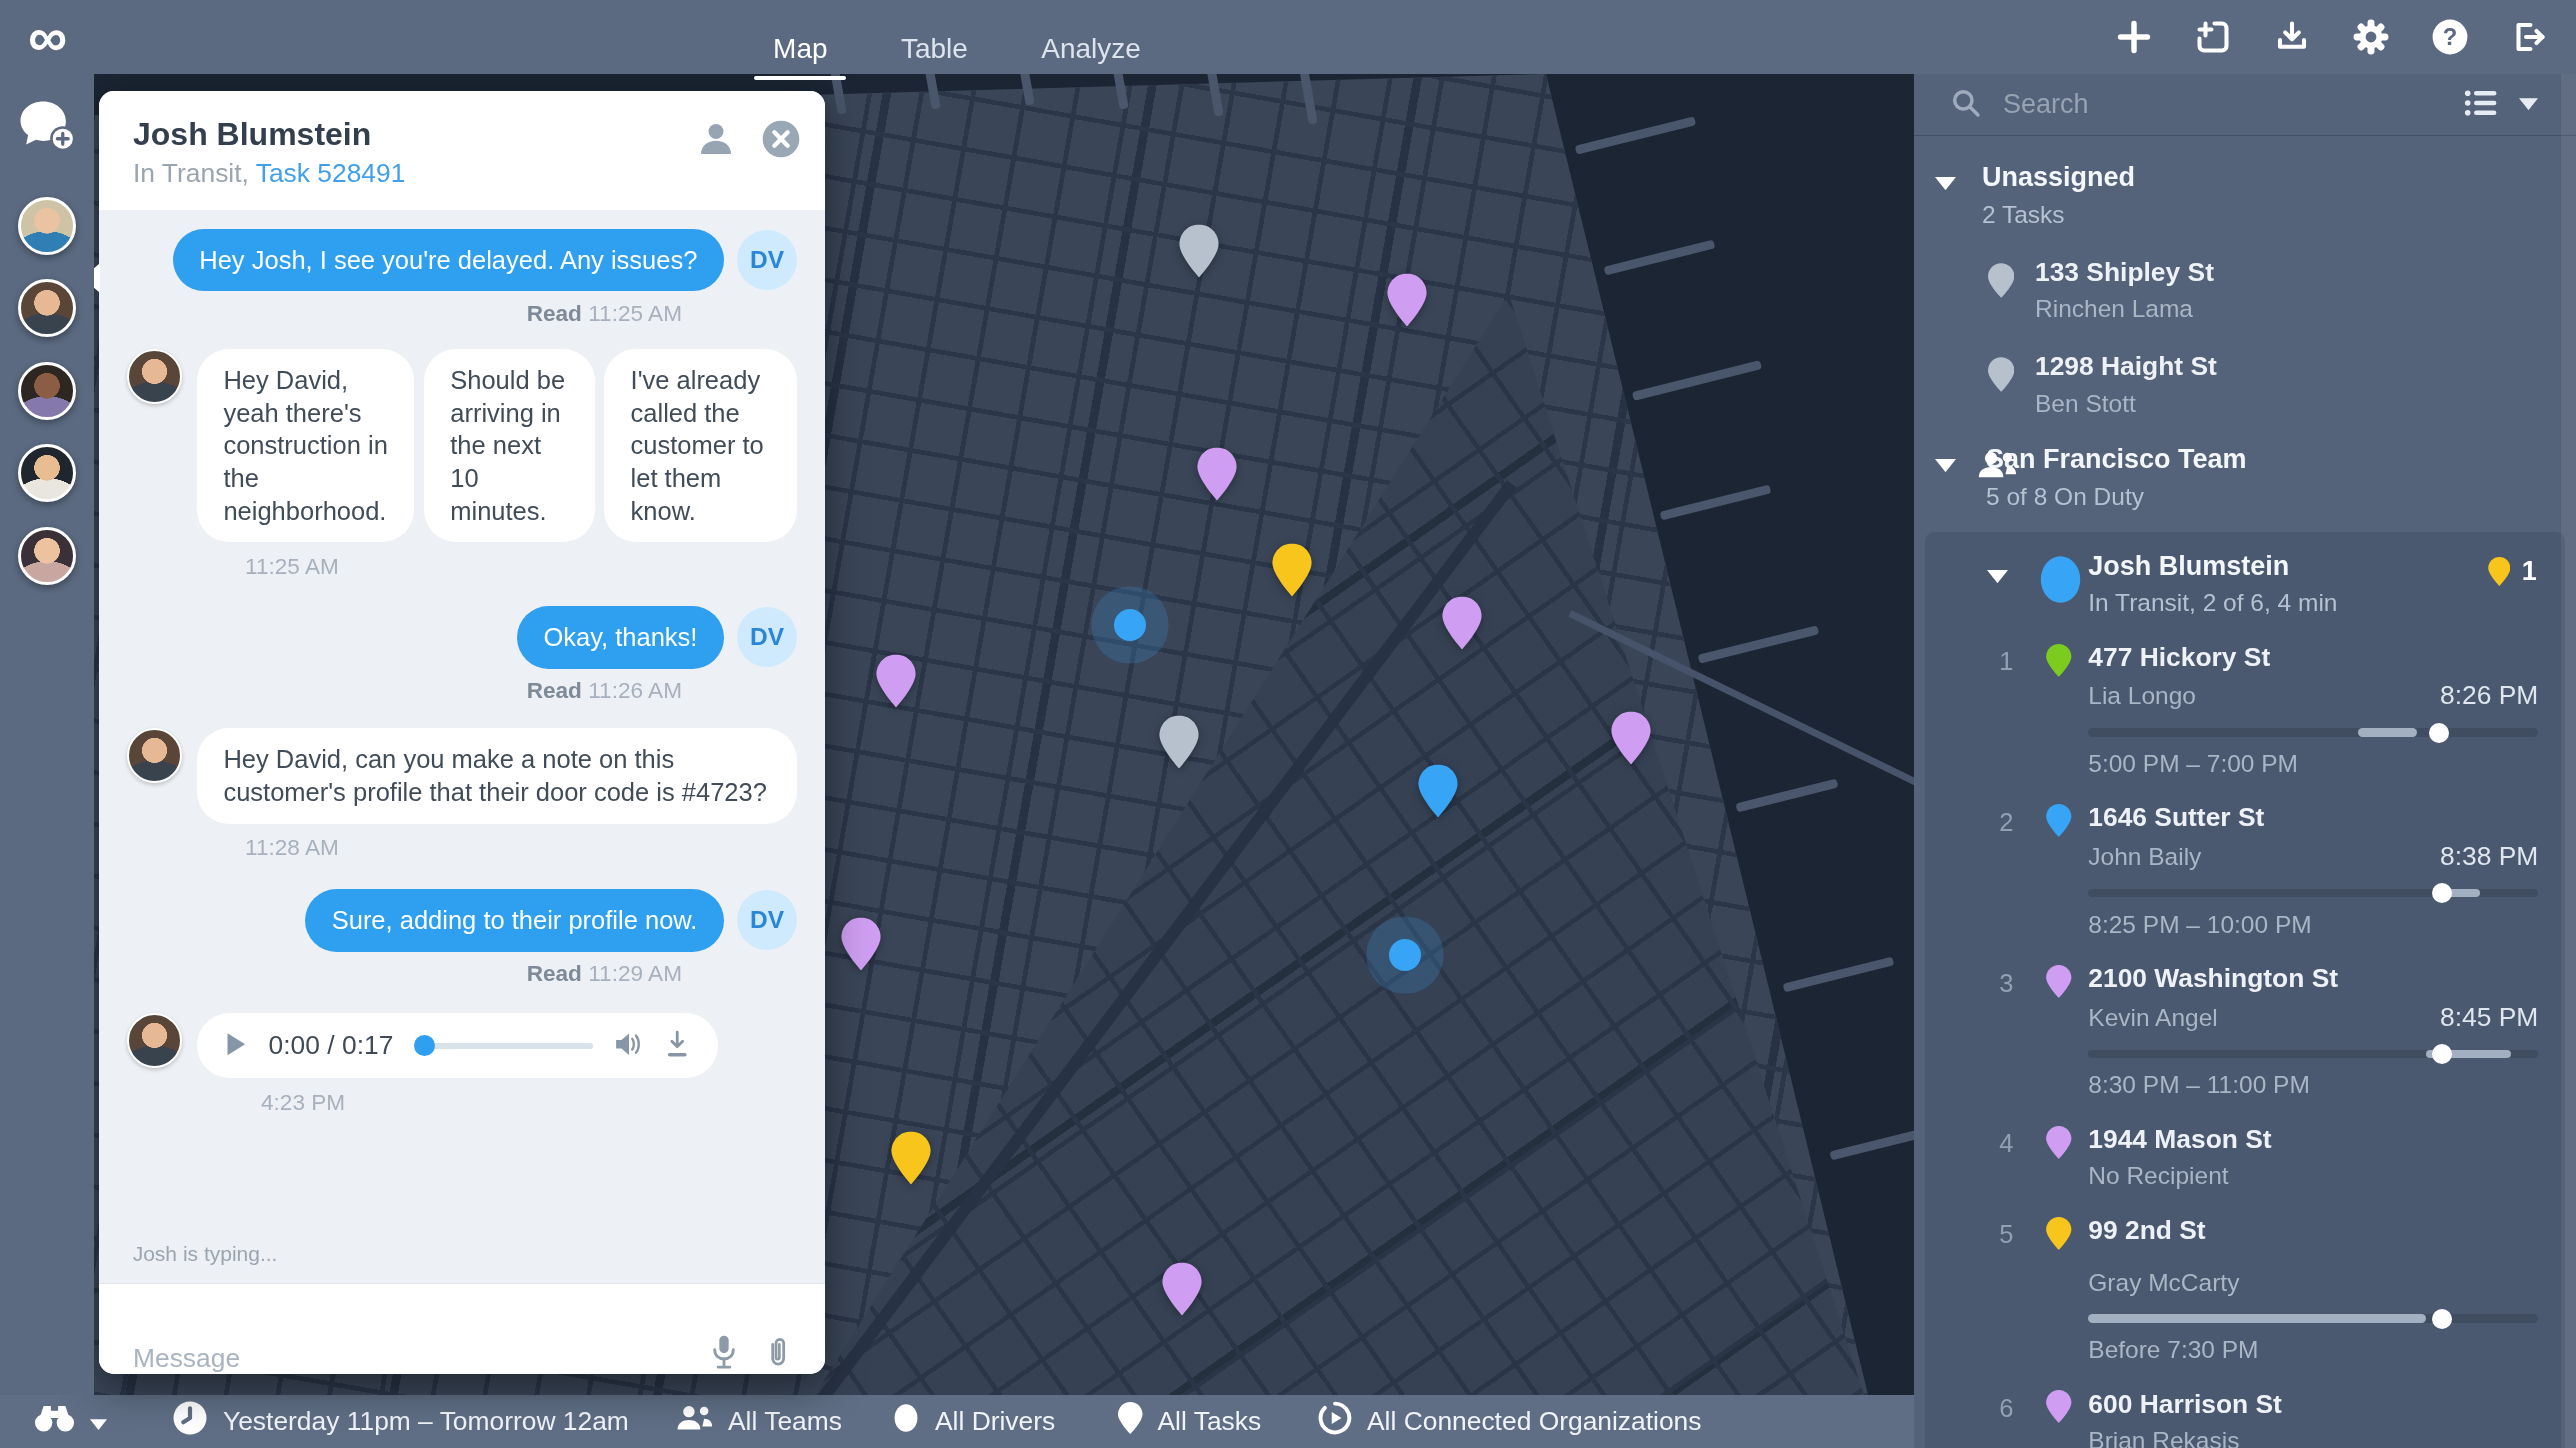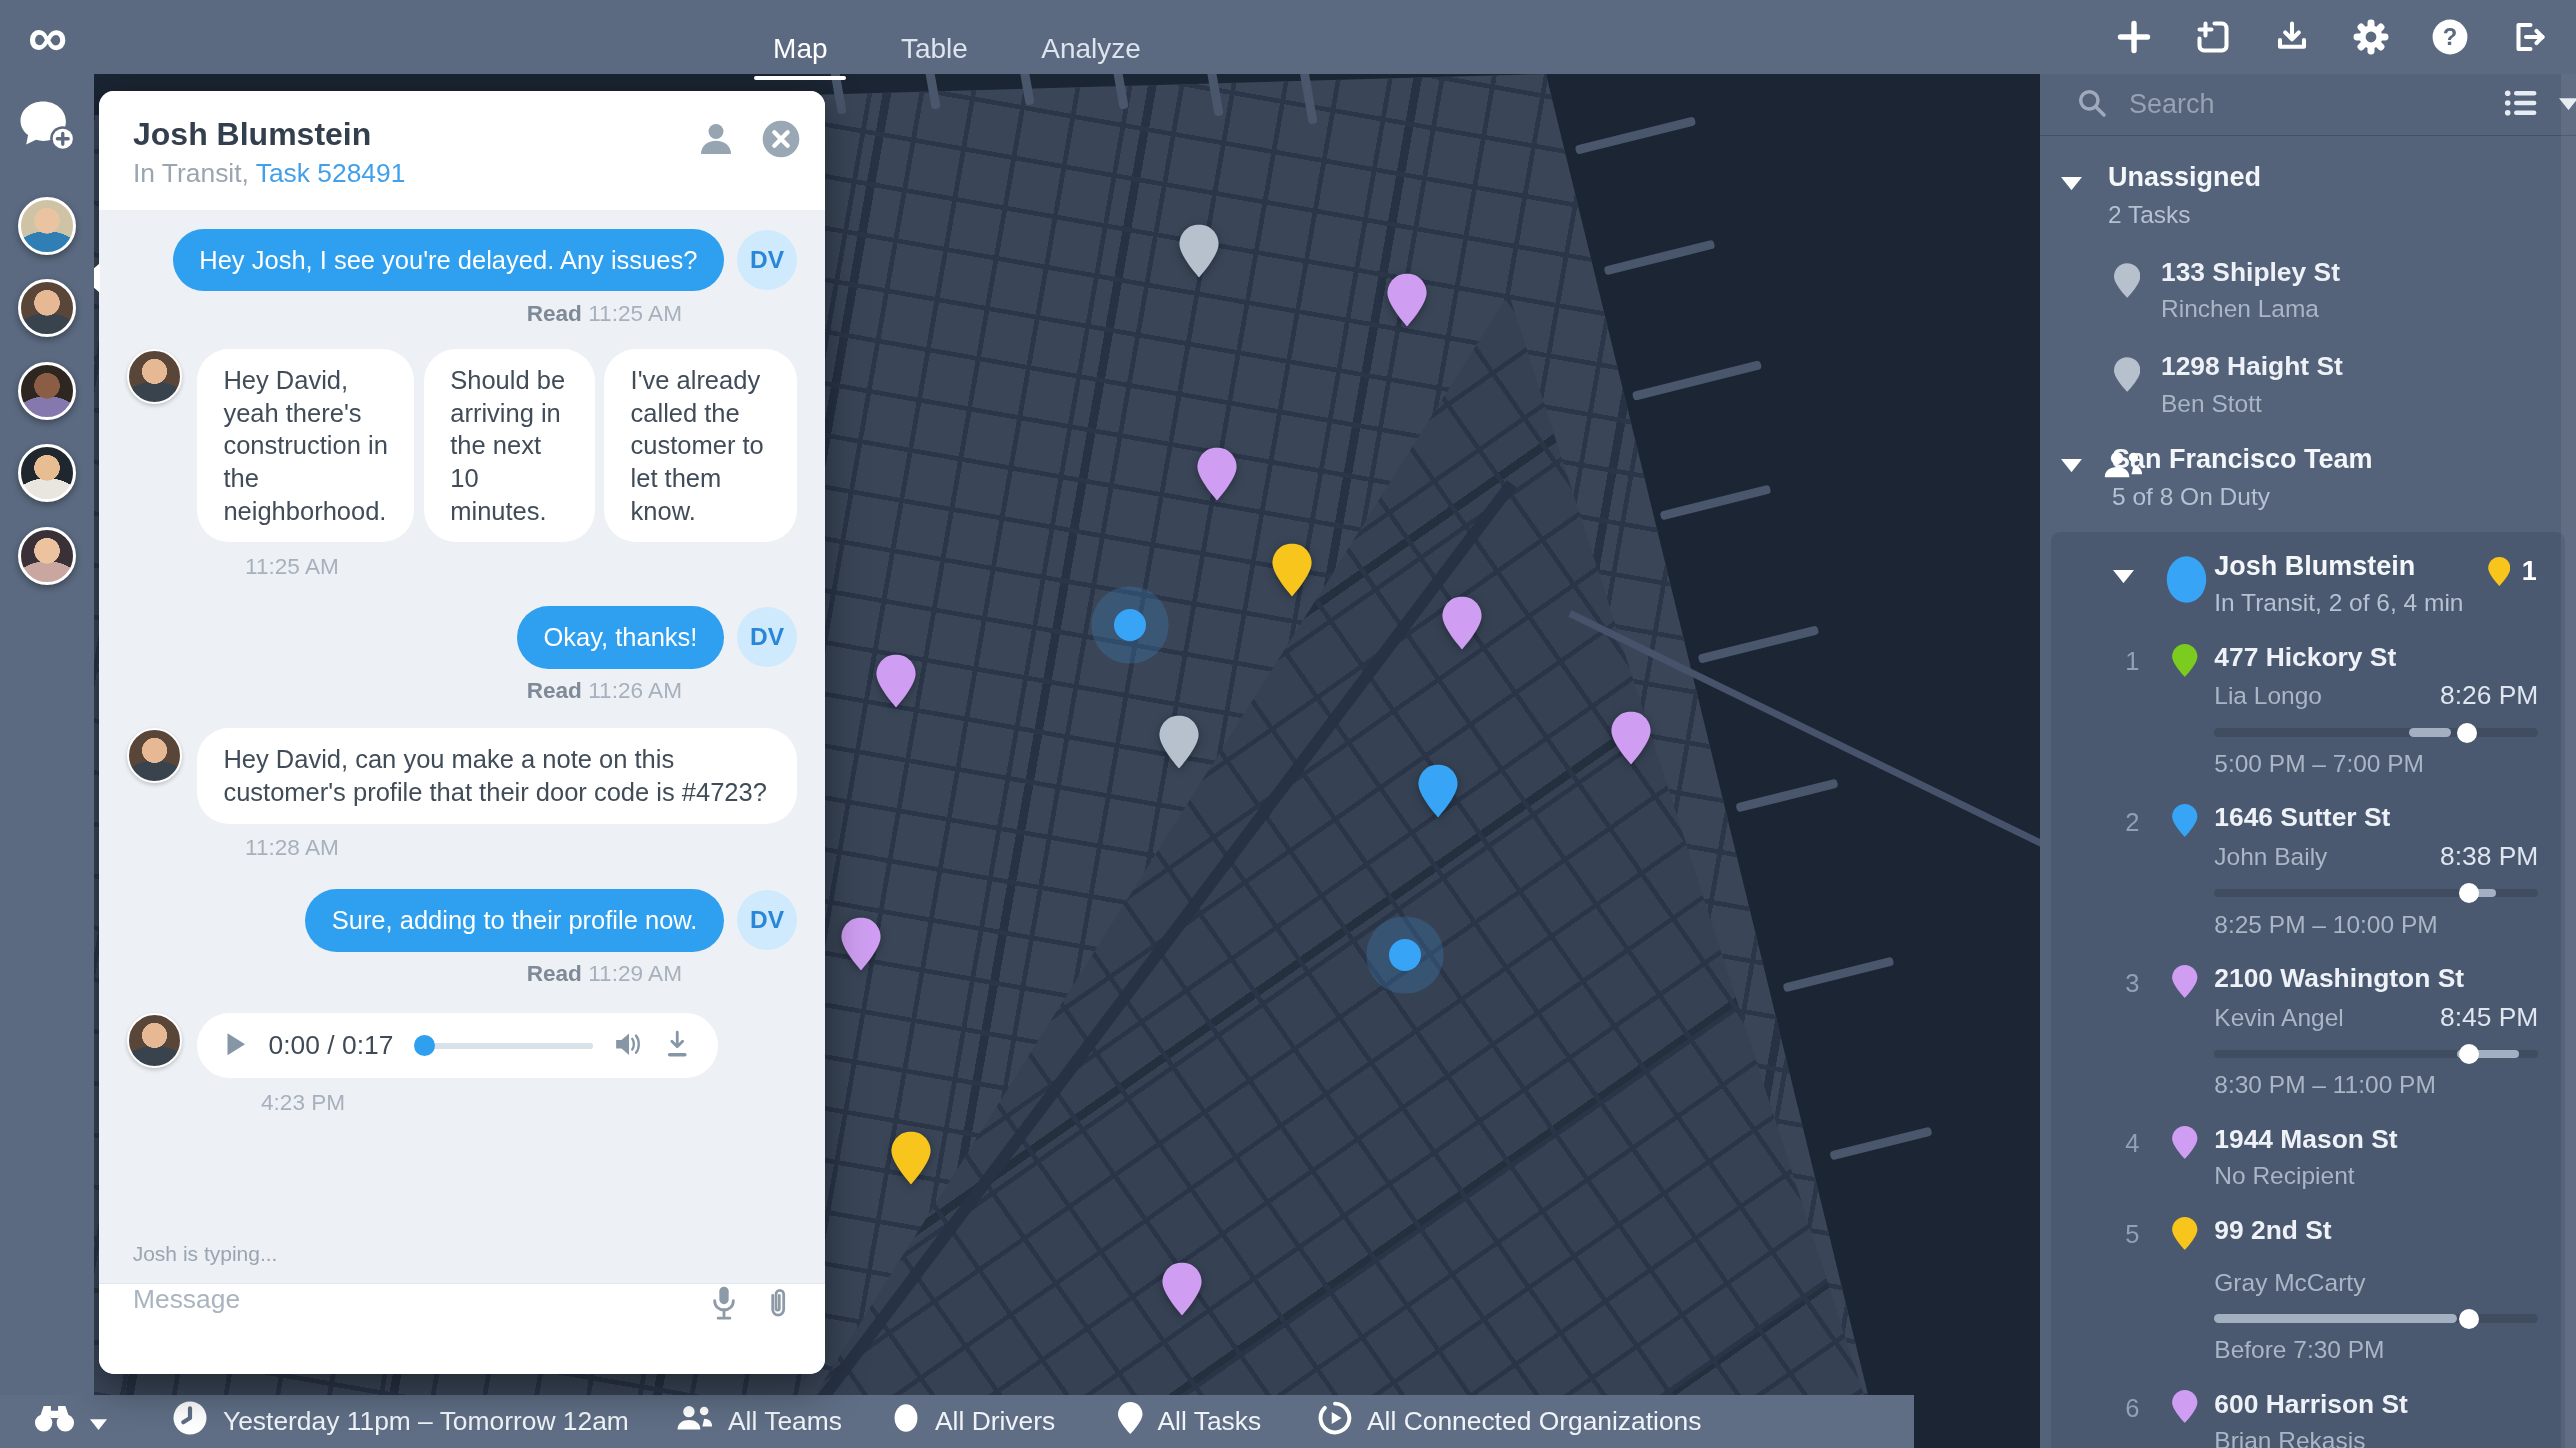--- a/index.html
+++ b/index.html
@@ -64,26 +64,26 @@
   .meta.left{align-self:flex-start;margin-left:118px}
   .row-in{display:flex;align-items:flex-start;gap:15px}
   .josh-av{width:55px;height:55px;border-radius:50%;border:2.8px solid #fff;box-shadow:0 1.9px 4.7px rgba(0,0,0,.2);flex:0 0 55px}
   .in-stack{display:flex;flex-direction:row;align-items:flex-start;gap:9.4px}
   .audio-bubble{background:#fff;border-radius:45px;padding:17px 28px;display:flex;align-items:center;gap:21px}
   .audio-time{font-size:26.4px;color:#3f4a56;white-space:nowrap}
   .audio-slider{display:flex;align-items:center;width:179px;position:relative;height:22.6px}
   .audio-slider .track{position:absolute;left:9.4px;right:0;height:5.7px;border-radius:2.8px;background:#d9e1e9}
   .audio-slider .knob{position:absolute;left:0;top:0.9px;width:21px;height:21px;border-radius:50%;background:#2f9ff0}
   .typing{font-size:21px;color:#9aa5b0;margin:0 0 17px 5.7px}
-  .chat-input{height:91px;background:#fff;border-top:0.9px solid #e2e7ed;border-radius:0 0 15px 15px;display:flex;align-items:flex-start;padding:0 34px;gap:26.4px}
+  .chat-input{height:91px;background:#fff;border-top:0.9px solid #e2e7ed;border-radius:0 0 15px 15px;display:flex;align-items:flex-end;padding:0 34px;gap:26.4px}
   .chat-input input{flex:1;border:none;outline:none;font-family:inherit;font-size:26.4px;color:#51606e;background:rgba(0,0,0,0)}
   .chat-input input::placeholder{color:#a9b4c0}
 
   
-  .sidebar{position:absolute;right:0;top:74px;width:536px;bottom:0;background:#54627a;z-index:25;overflow:hidden}
+  .sidebar{position:absolute;right:0;top:74px;width:662px;bottom:0;background:#54627a;z-index:25;overflow:hidden}
   .scroll-strip{position:absolute;right:0;top:0;bottom:0;width:15px;background:rgba(255,255,255,.07)}
   .search-row{height:62px;display:flex;align-items:center;padding:0 38px 0 36px;gap:21px;border-bottom:1.9px solid rgba(0,0,0,.18)}
   .search-row input{flex:1;border:none;outline:none;background:rgba(0,0,0,0);font-family:inherit;font-size:27px;color:#e8eef5}
   .search-row input::placeholder{color:#97a3b3}
   .grp-hdr{position:relative;padding:26.4px 0 0 68px}
   .grp-hdr.team{padding-left:72px}
   .grp-hdr .caret{position:absolute;left:21px;top:41px}
   .grp-hdr .team-ico{position:absolute;left:62px;top:32px}
   .grp-title{font-size:27px;font-weight:bold;color:#f4f7fa}
   .grp-sub{font-size:24.5px;color:#b6c2d2;margin-top:7.5px}

